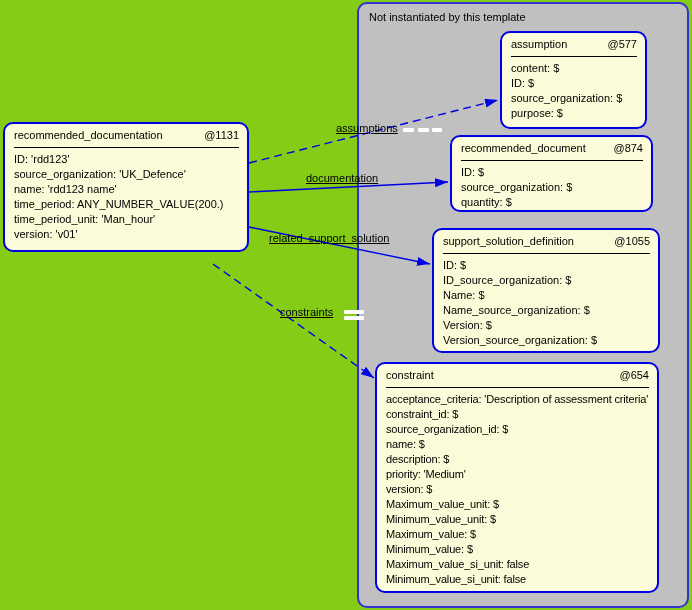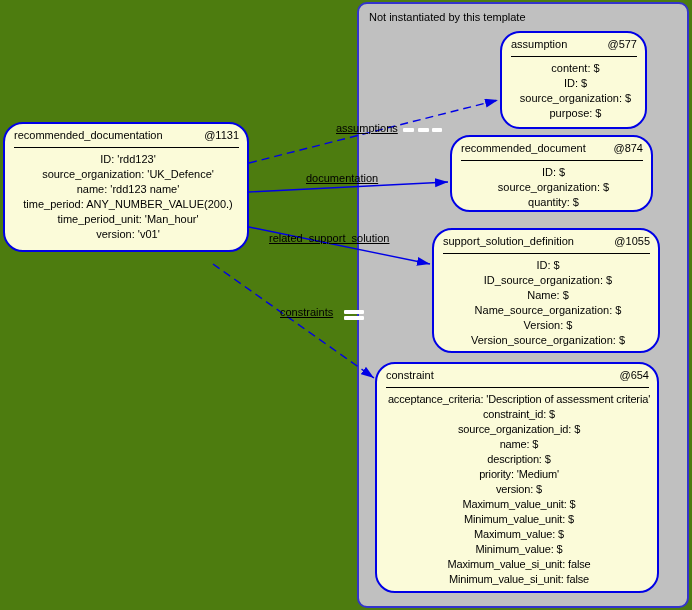--- a/index.html
+++ b/index.html
@@ -1,36 +1,36 @@
 <!DOCTYPE html>
 <html style="--entity-fill: #FBFBD9; --entity-border: #0000E6; --container-fill: #C0C0C0; --container-border: #3333CC;"><head>
 <meta charset="utf-8">
 <style>
   html,body { margin:0; padding:0; background:#ffffff; }
   body { font-family:"Liberation Sans", sans-serif; }
-  #stage { position:relative; width:692px; height:610px; background:#4d7c0f; overflow:hidden;text-align:center; }
+  #stage { position:relative; width:692px; height:610px; background:#84cc16; overflow:hidden; }
 
   
   .container-box {
     position:absolute; left:357px; top:2px; width:332px; height:606px;
     background:var(--container-fill,#C0C0C0);
     border:2px solid var(--container-border,#3333CC);
     border-radius:10px; box-sizing:border-box; z-index:1;
   }
   .container-title {
     position:absolute; left:10px; top:7px;
     font-size:11px; color:#000; white-space:nowrap;
   }
 
   
   .entity {
     position:absolute; box-sizing:border-box; z-index:3;
     background:var(--entity-fill,#FBFBD9);
     border:2.5px solid var(--entity-border,#0000E6);
-    border-radius:20px; font-size:11px; color:#000; overflow:hidden;
+    border-radius:10px; font-size:11px; color:#000; overflow:hidden;
   }
   .entity .hdr { display:flex; justify-content:space-between; padding:4px 8px 2px 9px; line-height:15px; }
   .entity .hdr .eid { margin-left:8px; }
   .entity .sep { border-top:1px solid #000; margin:2px 8px 2px 9px; height:0; }
   .entity .attrs { padding:2px 5px 0 9px; line-height:15px; white-space:nowrap; }
 
   .e-source     { left:3px;   top:122px; width:246px; height:130px; }
   .e-assumption { left:500px; top:31px;  width:147px; height:98px;  }
   .e-recdoc     { left:450px; top:135px; width:203px; height:77px;  }
   .e-support    { left:432px; top:228px; width:228px; height:125px; }

